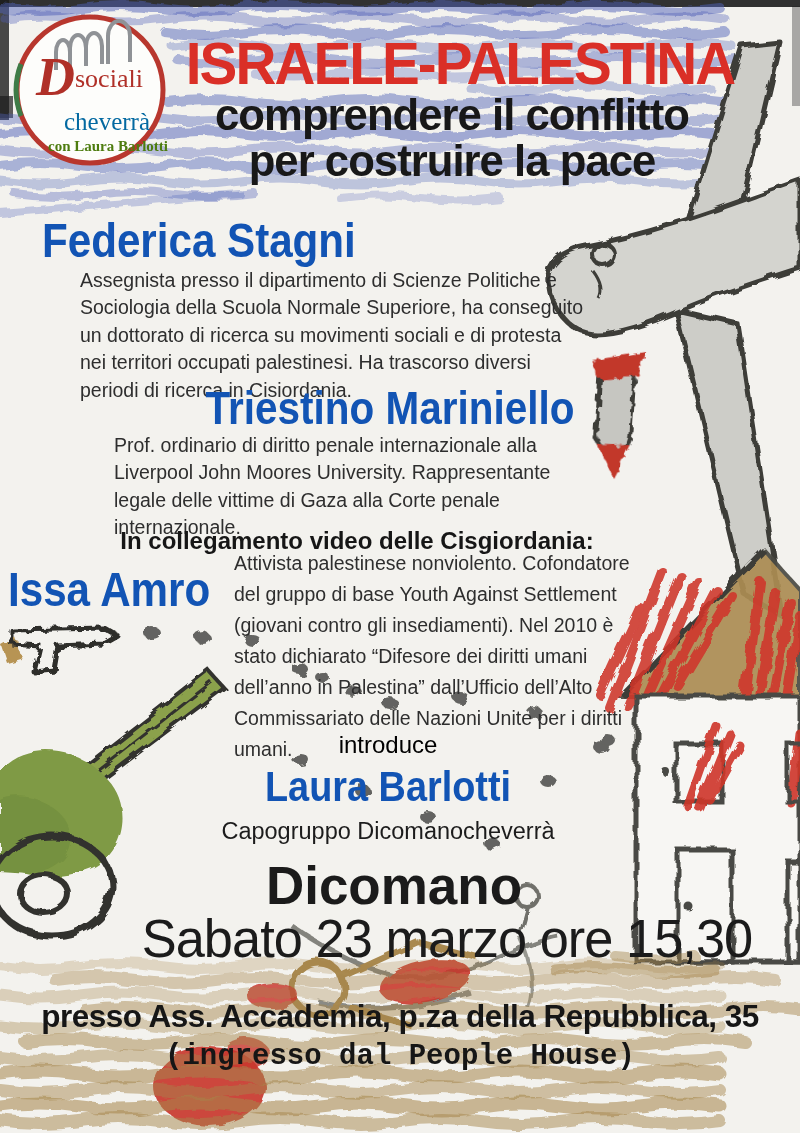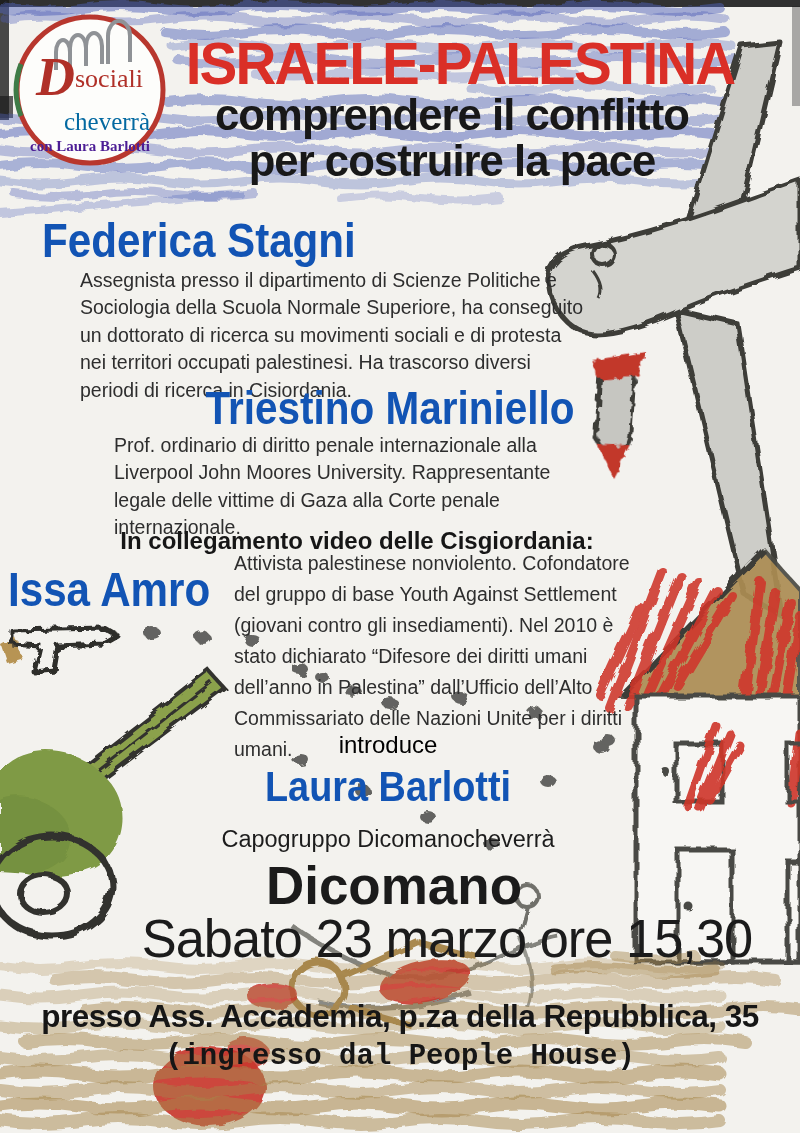--- a/index.html
+++ b/index.html
@@ -20,35 +20,35 @@
   .fed-name{left:42px;top:212px;font-size:49px;}
   .bio{font-size:19.5px;line-height:27.4px;color:#2e2e2e;}
   .fed-bio{left:80px;top:267px;width:504px;}
   .tri-name{left:90px;top:381px;width:600px;font-size:46px;transform:scaleX(.88);transform-origin:50% 0;}
   .tri-bio{left:114px;top:432px;width:472px;}
   .colleg{left:57px;top:527px;width:600px;font-size:24px;font-weight:bold;color:#161616;}
   .issa-name{left:8px;top:561px;font-size:49px;}
   .issa-bio{left:234px;top:548px;width:412px;line-height:31px;}
   .introduce{left:88px;top:731px;width:600px;font-size:24px;color:#000000;}
   .laura{left:88px;top:762px;width:600px;font-size:43px;transform:scaleX(.88);transform-origin:50% 0;}
-  .capo{left:88px;top:818px;width:600px;font-size:23.5px;color:#1c1c1c;margin-top:8px;}
+  .capo{left:88px;top:818px;width:600px;font-size:23.5px;color:#1c1c1c;}
   .town{left:94px;top:855px;width:600px;font-size:53px;color:#1b1b1b;}
   .datetime{left:117px;top:907px;width:660px;font-size:54px;letter-spacing:-1px;color:#1b1b1b;
             transform:scaleX(.97);transform-origin:50% 0;}
   .venue{left:0;top:998px;width:800px;font-size:31.5px;font-weight:bold;letter-spacing:-.5px;color:#161616;}
   .entrance{left:100px;top:1040px;width:600px;font-size:29px;font-weight:bold;color:#161616;font-family:Liberation Mono, monospace;}
   
   .logo{position:absolute;left:12px;top:12px;width:156px;height:156px;z-index:3;}
   .logo svg{position:absolute;left:0;top:0;}
   .logo .dic{position:absolute;left:24px;top:52px;width:130px;color:#b03028;
              font-family:"Liberation Serif",serif;font-size:26px;}
   .logo .bigD{font-size:54px;font-style:italic;font-weight:bold;line-height:0;vertical-align:-8px;}
   .logo .che{position:absolute;left:52px;top:96px;color:#0369a1;
              font-family:"Liberation Serif",serif;font-size:25px;}
-  .logo .tag{position:absolute;left:0;top:126px;width:156px;text-align:center;color:#4c1d95;
+  .logo .tag{position:absolute;left:0;top:126px;width:156px;text-align:right;color:#4d7c0f;
              font-family:"Liberation Serif",serif;font-size:15px;font-weight:bold;}
 </style>
 </head>
 <body>
 
 <svg class="art" width="800" height="1133" viewBox="0 0 800 1133">
   <defs>
     <filter id="rough" x="-15%" y="-15%" width="130%" height="130%">
       <feTurbulence type="fractalNoise" baseFrequency="0.055" numOctaves="2" seed="7"></feTurbulence>
       <feDisplacementMap in="SourceGraphic" scale="8"></feDisplacementMap>

